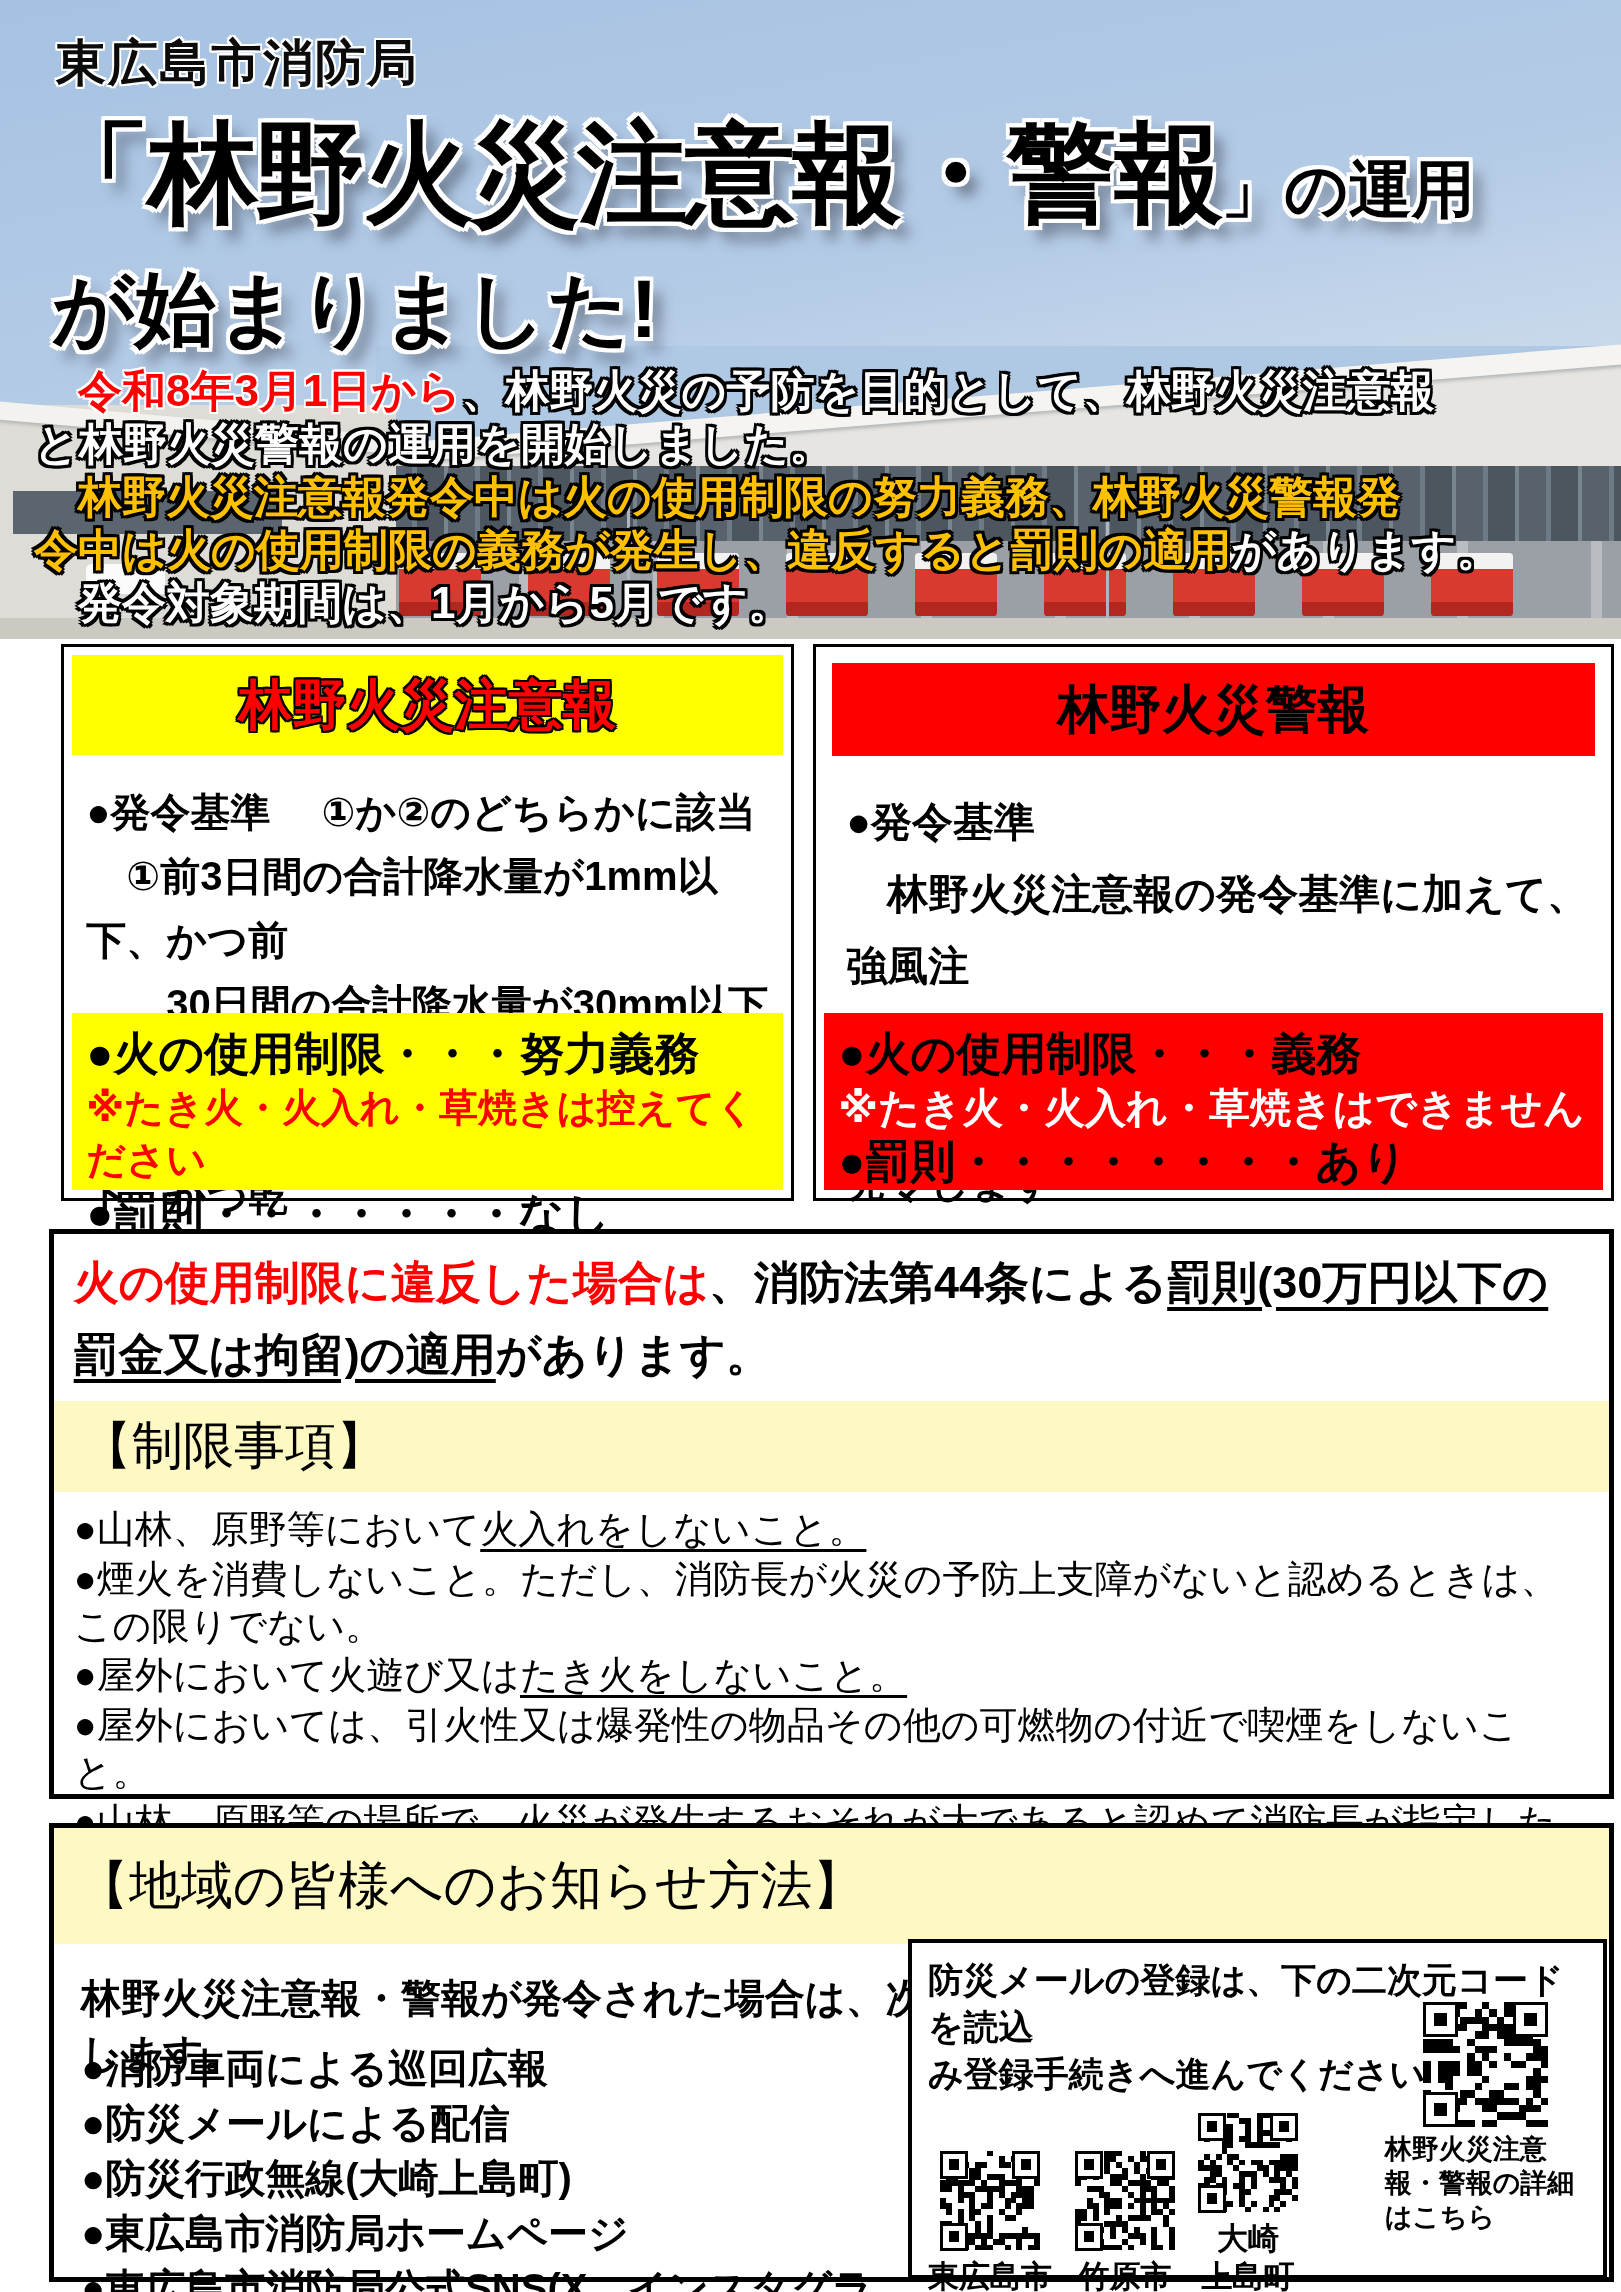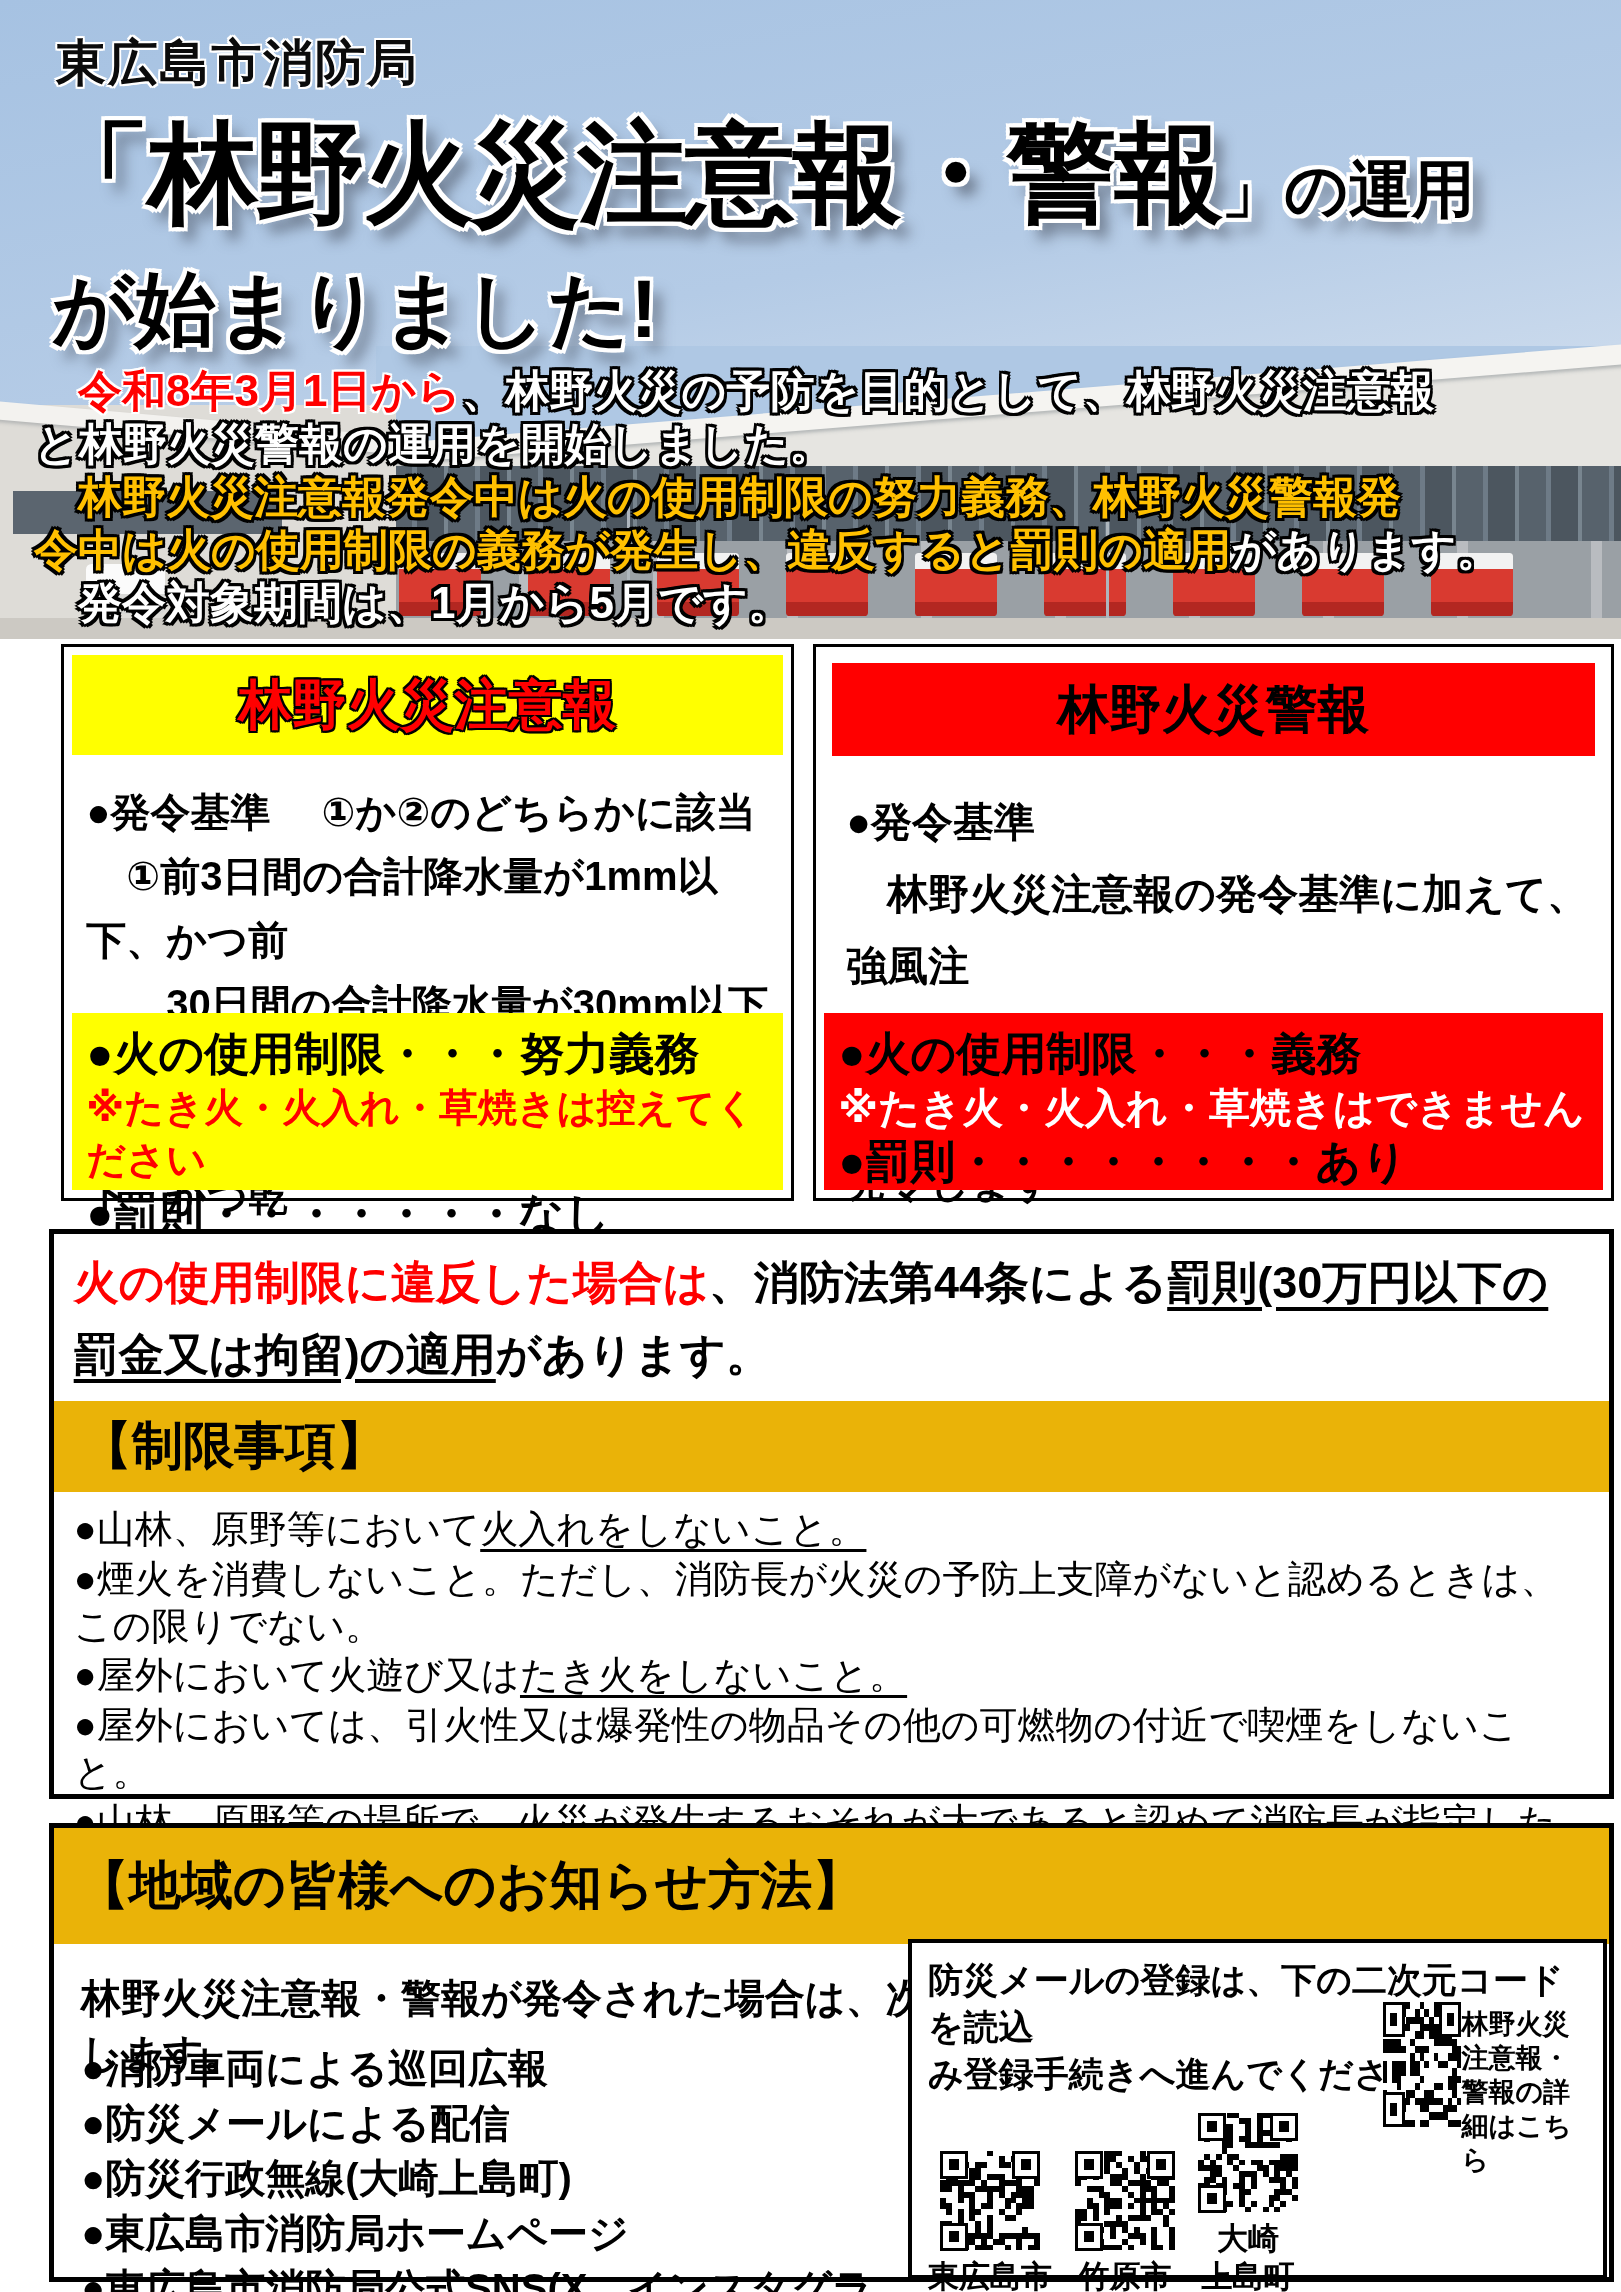--- a/index.html
+++ b/index.html
@@ -62,21 +62,21 @@
 .warn-foot{background:#ff0000}
 .foot-l1{font-size:45px;line-height:56px;color:#000}
 .adv-foot .foot-l2{font-size:39px;line-height:52px;color:#f00}
 .warn-foot .foot-l2{font-size:41px;line-height:52px;color:#fff}
 .foot-l3{font-size:45px;line-height:56px;color:#000}
 
 
 #viol{left:49px;top:1229px;width:1565px;height:570px;border-width:5.4px;padding:12.5px 19.7px 0 19.7px}
 .viol-lead{font-size:45px;font-weight:800;line-height:72px}
 .lead-u{text-decoration:underline;text-decoration-thickness:3.6px;text-underline-offset:9px}
-.band{background:#eab308;font-weight:700}
+.band{background:#fef9c3;font-weight:400}
 .viol-band{margin:10.7px -19.7px 0 -19.7px;padding:10.7px 0 10.7px 27px;font-size:51px}
 .viol-items{margin-top:14.3px;font-size:38px;font-weight:500;line-height:47px}
 .viol-items>div{margin-bottom:2.7px}
 .u3{text-decoration:underline;text-decoration-thickness:2.7px;text-underline-offset:7.2px}
 .viol-warn{margin-top:7.2px;color:#f00;font-weight:800;font-size:42px;line-height:56px}
 .viol-warn .paren{font-size:34px}
 
 
 #noti{left:49px;top:1823px;width:1565px;height:459px;border-width:5.4px}
 .noti-band{height:116px;display:flex;align-items:center;padding-left:23px;font-size:52px}
@@ -90,21 +90,21 @@
 .qr-cell{display:flex;flex-direction:column;align-items:center;margin-right:23px}
 .qr{width:100px;height:100px;display:grid;grid-template-columns:repeat(17,1fr);grid-auto-rows:1fr;
   background:#fff;position:relative}
 .qr s{display:block}
 .qr s.on{background:#000}
 .qr .f{position:absolute;width:28%;height:28%;background:#fff;border:3.6px solid #000;
   display:flex;align-items:center;justify-content:center}
 .qr .f::after{content:"";width:46%;height:46%;background:#000}
 .f.tl{left:0;top:0}.f.tr{right:0;top:0}.f.bl{left:0;bottom:0}
 .qr-label{margin-top:7.2px;font-size:31px;font-weight:600;text-align:center;line-height:38px}
-.qr-cell4{position:absolute;right:14.3px;top:59px;width:206px;display:flex;flex-direction:row;}
+.qr-cell4{position:absolute;right:14.3px;top:59px;width:206px;display:flex;flex-direction:column;align-items:center}
 .qr-cell4 .qr{width:125px;height:125px}
 .qr-label-sm{margin-top:5.4px;font-size:27px;font-weight:600;line-height:34px;text-align:left;width:202px}
 </style>
 </head>
 <body>
 
 <div class="page">
 
   <div class="photo">
     <div class="bldg-main"></div>

